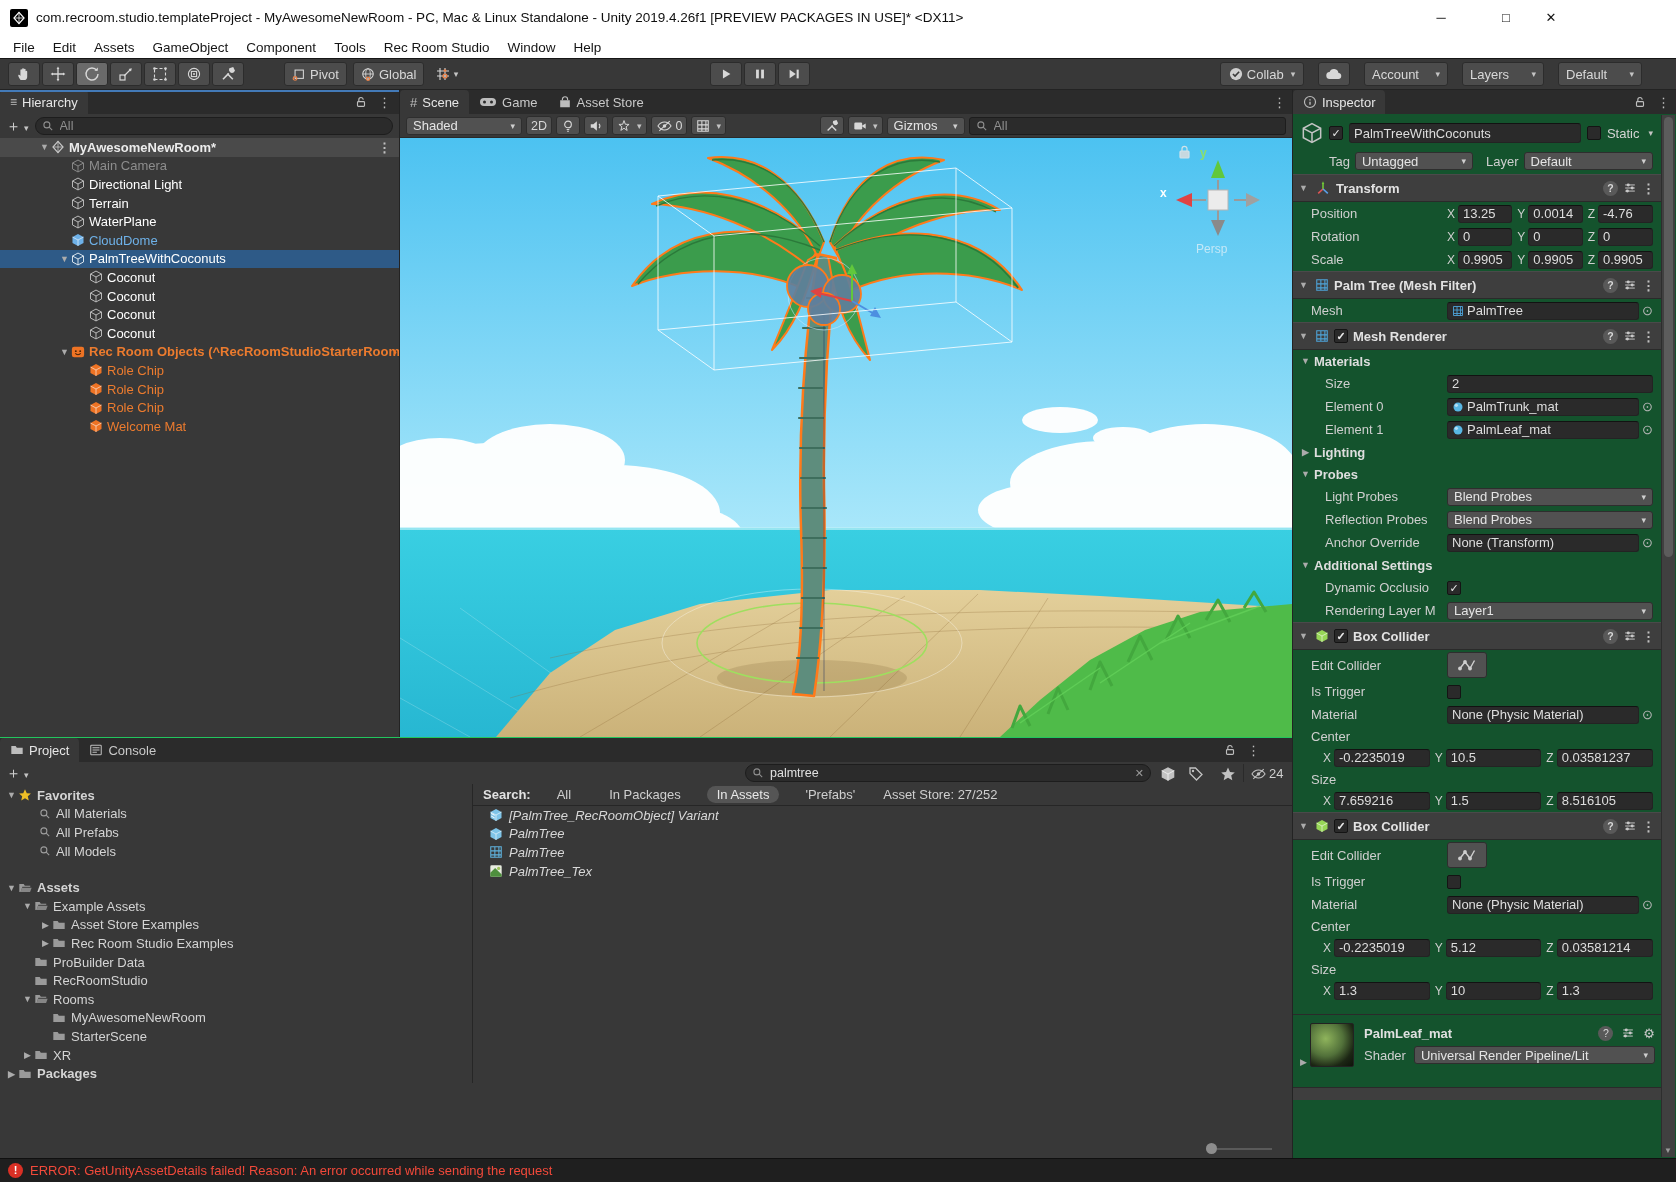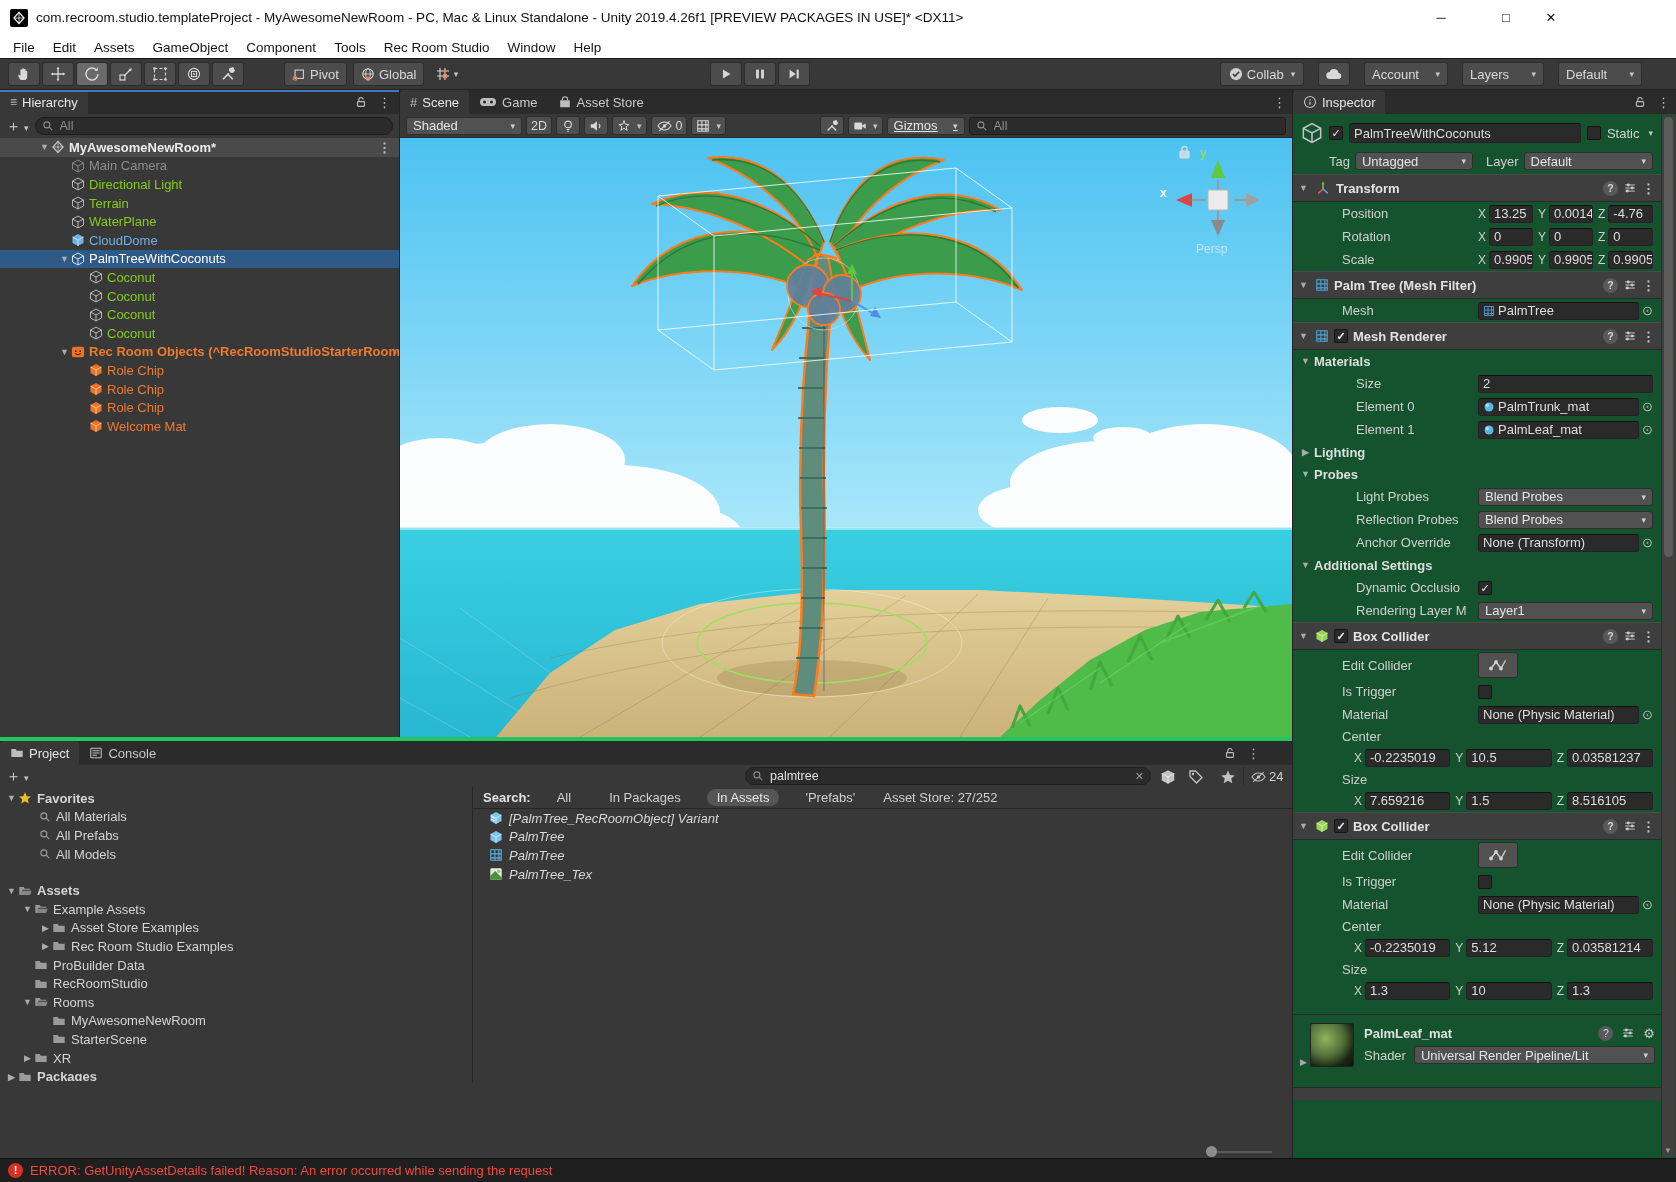--- a/index.html
+++ b/index.html
@@ -47,58 +47,58 @@
   .srch input::placeholder{color:#8f8f8f;}
 
   
   .panel-tabs{height:24px;background:#2b2b2b;display:flex;align-items:flex-end;}
   .ptab{height:24px;display:flex;align-items:center;gap:5px;padding:0 10px;font-size:13px;color:#c9c9c9;background:transparent;}
   .ptab.on{background:#383838;border-radius:4px 4px 0 0;color:#e6e6e6;}
   .corner{position:absolute;top:5px;display:flex;gap:10px;color:#bdbdbd;}
 
   .hier{left:0;top:90px;width:400px;height:647px;background:#383838;border-right:1px solid #232323;box-sizing:border-box;}
   .hier::before{content:"";position:absolute;left:0;top:0;width:100%;height:2px;background:#437ab8;z-index:3;}
-  .hrow{height:18.6px;display:flex;align-items:center;font-size:13px;color:#84cc16;white-space:nowrap;overflow:hidden;position:relative;}
+  .hrow{height:18.6px;display:flex;align-items:center;font-size:13px;color:#ffffff;white-space:nowrap;overflow:hidden;position:relative;}
   .hrow .lab{margin-left:4px;overflow:hidden;white-space:nowrap;}
   .hrow.scene{background:#4a4a4a;font-weight:bold;color:#ececec;}
   .hrow.sel{background:#2e5a87;color:#ffffff;}
   .hrow.dis{color:#8d8d8d;}
   .hrow.blue{color:#6eb1e8;}
   .hrow.org{color:#ec7b2e;}
   .pl0{padding-left:38px;} .pl1{padding-left:58px;} .pl2{padding-left:76px;}
 
   .scenep{left:400px;top:90px;width:892px;height:647px;background:#383838;box-sizing:border-box;}
   .stoolbar{height:24px;background:#383838;border-bottom:1px solid #2a2a2a;display:flex;align-items:center;gap:4px;padding:0 6px;box-sizing:border-box;}
   .sbtn{height:19px;background:#4f4f4f;border:1px solid #2d2d2d;border-radius:3px;display:flex;align-items:center;justify-content:center;padding:0 4px;gap:3px;color:#d8d8d8;font-size:12.5px;box-sizing:border-box;}
   .viewport{position:absolute;left:0;top:48px;width:892px;height:599px;overflow:hidden;}
   .vplabel{position:absolute;font-size:12px;color:rgba(230,242,250,.85);}
 
   .insp{left:1292px;top:90px;width:384px;height:1068px;background:#14532d;border-left:1px solid #232323;box-sizing:border-box;}
   .insp-body{position:absolute;left:0;top:24px;right:15px;bottom:0;overflow:hidden;}
   .ihead{height:26px;background:#3e3e3e;border-top:1px solid #4a4a4a;border-bottom:1px solid #2a2a2a;display:flex;align-items:center;gap:5px;padding:0 6px 0 4px;font-weight:bold;color:#e2e2e2;font-size:13px;}
   .ihead .sp{flex:1;}
-  .irow{height:23px;display:flex;align-items:center;padding-left:18px;padding-right:8px;font-size:13px;color:#cfcfcf;margin-left:31px;}
+  .irow{height:23px;display:flex;align-items:center;padding-left:18px;padding-right:8px;font-size:13px;color:#cfcfcf;}
   .irow .ilabel{width:136px;flex:none;overflow:hidden;white-space:nowrap;}
   .irow .ilabel.ind{padding-left:14px;box-sizing:border-box;}
   .irow .vwrap{flex:1;display:flex;align-items:center;min-width:0;}
   .irow .vwrap .fld,.irow .vwrap .dd{flex:1;min-width:0;}
   .xyz{flex:1;display:flex;gap:5px;min-width:0;}
   .xyz .cell{flex:1;display:flex;align-items:center;gap:3px;min-width:0;}
   .xyz .ax{font-size:12px;color:#cfcfcf;flex:none;}
   .xyz .fld{flex:1;min-width:0;}
   .fhdr{height:22px;display:flex;align-items:center;gap:2px;padding-left:6px;font-weight:bold;color:#dedede;font-size:13px;}
   .xyzrow{padding-left:30px;}
   .vsb{position:absolute;right:1px;top:25px;bottom:1px;width:13px;background:#404040;border-left:1px solid #2d2d2d;}
   .vsb .thumb{position:absolute;left:1.5px;top:2px;width:9px;height:440px;background:#5c5c5c;border-radius:5px;}
   .vsb .sbarrow{position:absolute;left:2px;bottom:2px;font-size:8px;color:#9a9a9a;}
   .matblock{margin-top:12px;border-top:1px solid #2a2a2a;padding:8px 6px 6px 4px;display:flex;}
   .matthumb{width:42px;height:42px;border-radius:2px;flex:none;background:radial-gradient(circle at 35% 35%, #8fb45c 0%, #52713a 45%, #1c2614 75%, #0e120a 100%);border:1px solid #222;}
   .ecbtn{width:38px;height:24px;background:#515151;border:1px solid #2e2e2e;border-radius:3px;display:flex;align-items:center;justify-content:center;color:#cfcfcf;}
 
-  .proj{left:0;top:737px;width:1292px;height:360px;background:#383838;border-top:4px solid #22c55e;box-sizing:border-box;}
+  .proj{left:0;top:737px;width:1292px;height:360px;background:#383838;border-top:1px solid #22c55e;box-sizing:border-box;}
   .prow{height:18.6px;display:flex;align-items:center;font-size:13px;color:#d4d4d4;white-space:nowrap;}
   .prow .lab{margin-left:5px;}
   .ppl0{padding-left:5px;} .ppl1{padding-left:21px;} .ppl2{padding-left:39px;}
   .bcrow{position:absolute;left:473px;top:46px;right:0;height:21px;background:#383838;border-bottom:1px solid #262626;display:flex;align-items:center;gap:0;font-size:13px;color:#cfcfcf;}
   .pill{background:#555555;border-radius:10px;padding:1px 10px;color:#e8e8e8;}
   .rrow{height:18.6px;display:flex;align-items:center;padding-left:16px;font-size:13px;color:#d8d8d8;gap:6px;}
   .vdiv{position:absolute;left:472px;top:46px;bottom:14px;width:1px;background:#262626;}
 
   .statusbar{left:0;top:1158px;width:1676px;height:24px;background:#1f1f1f;border-top:1px solid #101010;display:flex;align-items:center;padding-left:8px;box-sizing:border-box;gap:7px;}
   .erricon{width:15px;height:15px;border-radius:50%;background:#d93025;color:#fff;font-size:11px;font-weight:bold;text-align:center;line-height:15px;flex:none;}
@@ -706,21 +706,21 @@
           </span>
         </div>
       <div class="sbtn">
           <span class="ic i14">
             <svg viewBox="0 0 16 16">
               <use href="#s-cam"></use>
             </svg>
           </span>
           <span class="dda">▾</span>
         </div>
-      <div class="dd" style="width:78px;text-decoration:underline;">
+      <div class="dd" style="width:78px;">
           <span class="cap">Gizmos</span>
         </div>
       <div class="srch" style="flex:1;border-radius:3px;">
         <span class="ic i12" style="color:#8f8f8f;">
             <svg viewBox="0 0 16 16">
               <use href="#s-search"></use>
             </svg>
           </span>
         <input placeholder="All" style="">
       </div>

